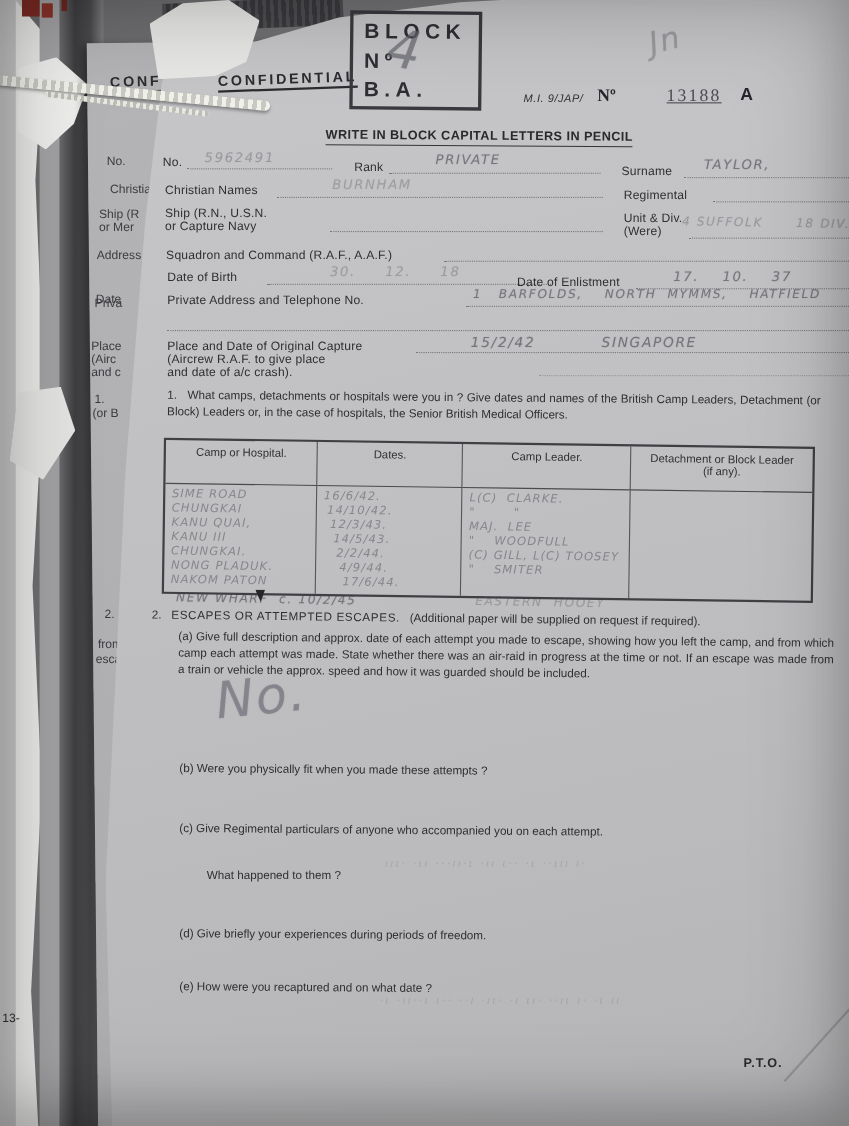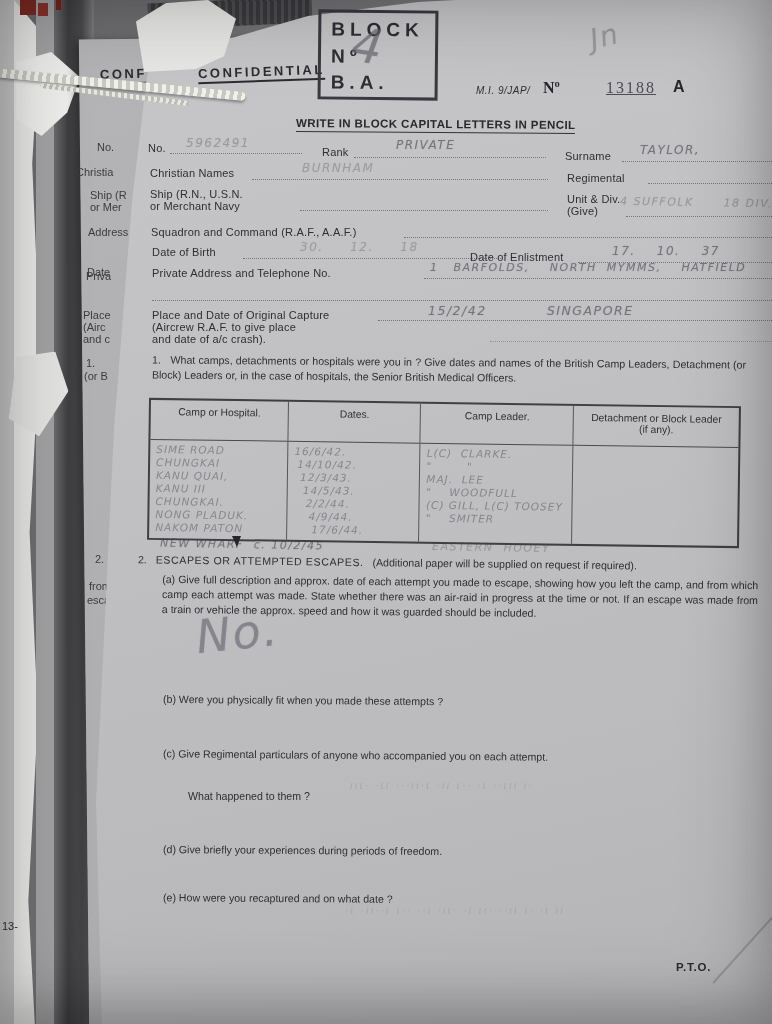--- a/index.html
+++ b/index.html
@@ -99,21 +99,21 @@
   <div class="strip fold-mid"></div>
   <div class="strip binding"></div>
   <div class="strip red1"></div>
   <div class="strip red2"></div>
   <div class="strip red3"></div>
   <div class="margin-mark">13-</div>
 
   <div class="page-back"></div>
   <span class="frag frag-stamp" style="left:100px;top:66px;">CONFIDE</span>
   <span class="frag" style="left:97px;top:141px;">No.</span>
-  <span class="frag" style="left:76px;top:166px;text-align:right;">Christia</span>
+  <span class="frag" style="left:100px;top:166px;text-align:right;">Christia</span>
   <span class="frag" style="left:90px;top:189px;">Ship (R</span>
   <span class="frag" style="left:90px;top:201px;">or Mer</span>
   <span class="frag" style="left:88px;top:226px;">Address</span>
   <span class="frag" style="left:87px;top:248px;margin-top:18px;">Date</span>
   <span class="frag" style="left:86px;top:270px;">Priva</span>
   <span class="frag" style="left:83px;top:309px;">Place</span>
   <span class="frag" style="left:83px;top:321px;">(Airc</span>
   <span class="frag" style="left:83px;top:333px;">and c</span>
   <span class="frag" style="left:86px;top:357px;">1.</span>
   <span class="frag" style="left:84px;top:370px;">(or B</span>
@@ -149,24 +149,24 @@
     <div class="dotl" style="left:622px;top:152px;width:150px;"></div>
     <span class="hw" style="left:640px;top:143px;">TAYLOR,</span>
 
     <span class="lbl" style="left:150px;top:167px;">Christian Names</span>
     <div class="dotl" style="left:252px;top:170px;width:296px;"></div>
     <span class="hw" style="left:302px;top:161px;opacity:.5;">BURNHAM</span>
     <span class="lbl" style="left:567px;top:172px;">Regimental</span>
     <div class="dotl" style="left:648px;top:174px;width:124px;"></div>
 
     <span class="lbl" style="left:150px;top:188px;text-align:center;">Ship (R.N., U.S.N.</span>
-    <span class="lbl" style="left:150px;top:200px;">or Merchant Navy</span>
+    <span class="lbl" style="left:150px;top:200px;">or Capture Navy</span>
     <div class="dotl" style="left:300px;top:201px;width:248px;"></div>
     <span class="lbl" style="left:567px;top:193px;">Unit &amp; Div.</span>
-    <span class="lbl" style="left:567px;top:205px;">(Give)</span>
+    <span class="lbl" style="left:567px;top:205px;">(Were)</span>
     <div class="dotl" style="left:626px;top:207px;width:146px;"></div>
     <span class="hw" style="left:620px;top:196px;font-size:11px;opacity:.55;transform:rotate(1deg);">4 SUFFOLK      18 DIV.</span>
 
     <span class="lbl" style="left:151px;top:226px;">Squadron and Command (R.A.F., A.A.F.)</span>
     <div class="dotl" style="left:404px;top:228px;width:368px;"></div>
 
     <span class="lbl" style="left:152px;top:246px;">Date of Birth</span>
     <div class="dotl" style="left:243px;top:249px;width:258px;"></div>
     <span class="hw" style="left:300px;top:240px;opacity:.5;">30.     12.     18</span>
     <span class="lbl" style="left:470px;top:251px;">Date of Enlistment</span>

